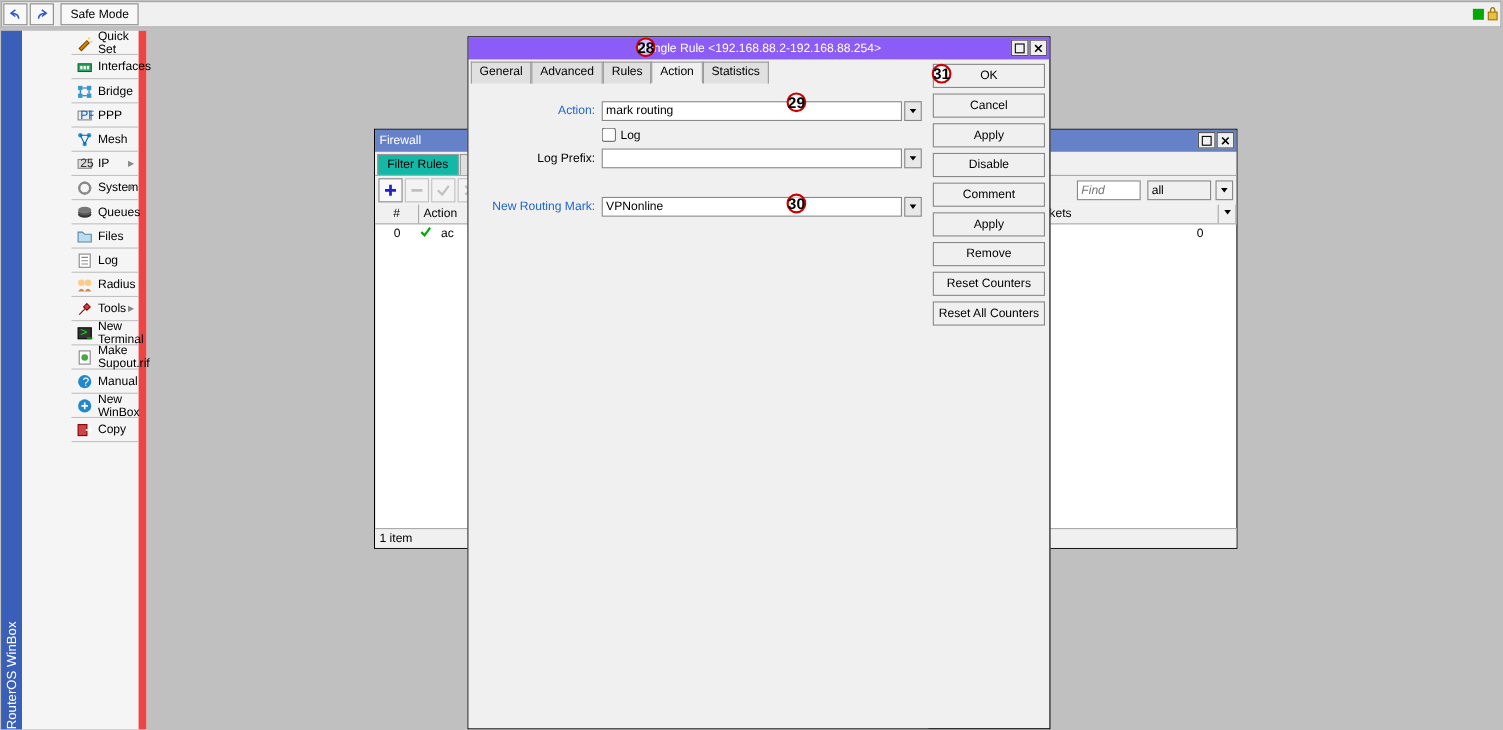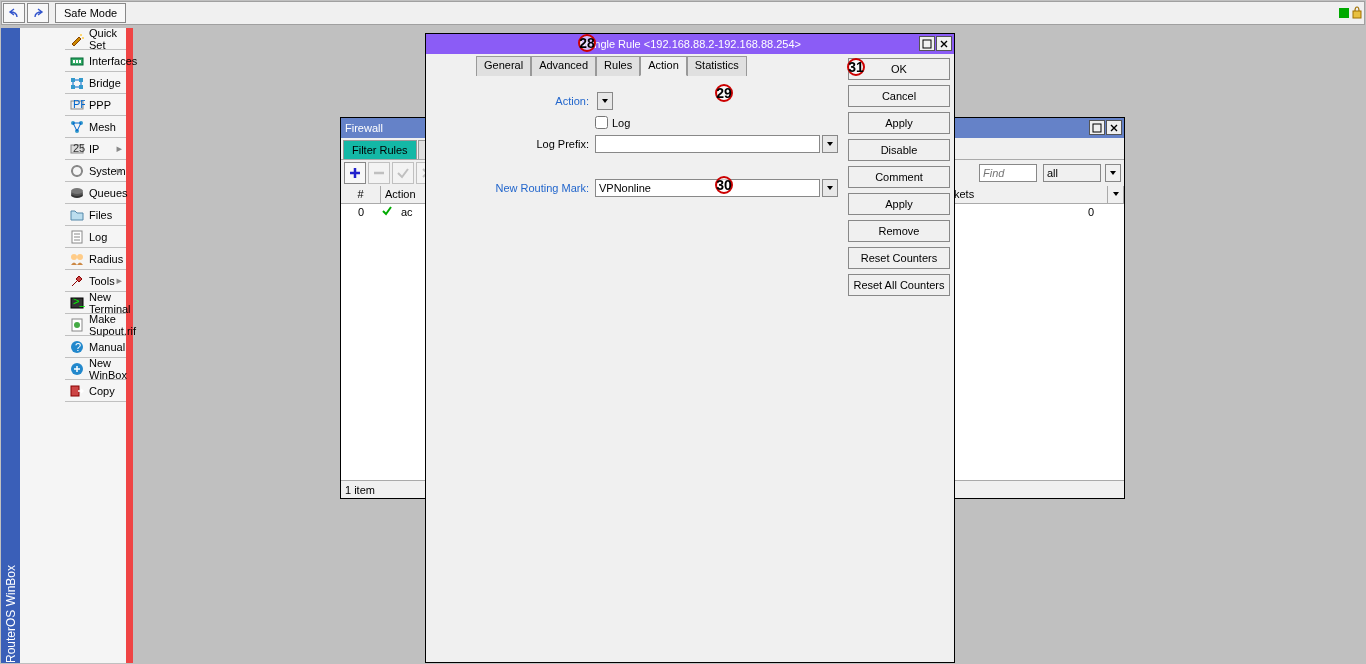--- a/index.html
+++ b/index.html
@@ -29,21 +29,21 @@
 .find-box { margin-left: auto; width: 58px; height: 18px; border: 1px solid #888; padding-left: 3px; font-style: italic; color: #888; }
 .all-box { width: 58px; height: 18px; border: 1px solid #888; margin-left: 4px; display: flex; align-items: center; padding-left: 3px; }
 .dd-btn { width: 16px; height: 18px; border: 1px solid #888; background: #f0f0f0; margin-left: 2px; display: flex; align-items: center; justify-content: center; cursor: pointer; }
 .fw-header { height: 18px; background: #f0f0f0; display: flex; border-bottom: 1px solid #aaa; }
 .fw-h { border-right: 1px solid #aaa; padding: 2px 4px; }
 .fw-row { height: 16px; display: flex; align-items: center; }
 .fw-status { height: 18px; border-top: 1px solid #aaa; background: #f0f0f0; display: flex; align-items: center; padding-left: 4px; position: absolute; bottom: 0; left: 0; right: 0; }
 
 .mangle-win { position: absolute; top: 33px; left: 425px; width: 530px; height: 630px; background: #f0f0f0; border: 1px solid #000; z-index: 10; }
 .m-title { height: 20px; background: #8b5cf6; color: #fff; display: flex; align-items: center; padding: 0 6px; position: relative; justify-content: center; }
-.m-body { display: flex; height: calc(100% - 20px); padding-left: 48px; }
+.m-body { display: flex; height: calc(100% - 20px); }
 .m-left { flex: 1; padding: 2px; background: #f0f0f0; }
 .m-tabs { display: flex; height: 20px; }
 .m-tab { padding: 2px 7px; border: 1px solid #999; background: #e0e0e0; margin-right: 0; cursor: pointer; border-bottom: none; }
 .m-tab.active { background: #f0f0f0; border-bottom: 1px solid #f0f0f0; }
 .m-form { padding: 10px 4px; }
 .form-row { display: flex; align-items: center; margin: 6px 0; }
 .form-label { width: 115px; text-align: right; padding-right: 6px; color: #26c; }
 .form-label.black { color: #000; }
 .form-input { flex: 1; height: 18px; border: 1px solid #888; background: #fff; padding-left: 3px; }
 .form-dd { width: 16px; height: 18px; border: 1px solid #888; background: #e8e8e8; display: flex; align-items: center; justify-content: center; margin-left: 2px; cursor: pointer; }
@@ -304,20 +304,21 @@
       <div class="m-tabs">
         <div class="m-tab">General</div>
         <div class="m-tab">Advanced</div>
         <div class="m-tab">Rules</div>
         <div class="m-tab active">Action</div>
         <div class="m-tab">Statistics</div>
       </div>
       <div class="m-form">
         <div class="form-row">
           <div class="form-label">Action:</div>
+          <input class="form-input" value="mark routing" style="">
           <div class="form-dd">
               <svg width="8" height="8">
                 <path d="M1 2 L7 2 L4 6 Z" fill="#000"></path>
               </svg>
             </div>
         </div>
         <div class="form-row">
           <div class="form-label"></div>
           <input type="checkbox" class="form-check" style="">
           <span>Log</span>

